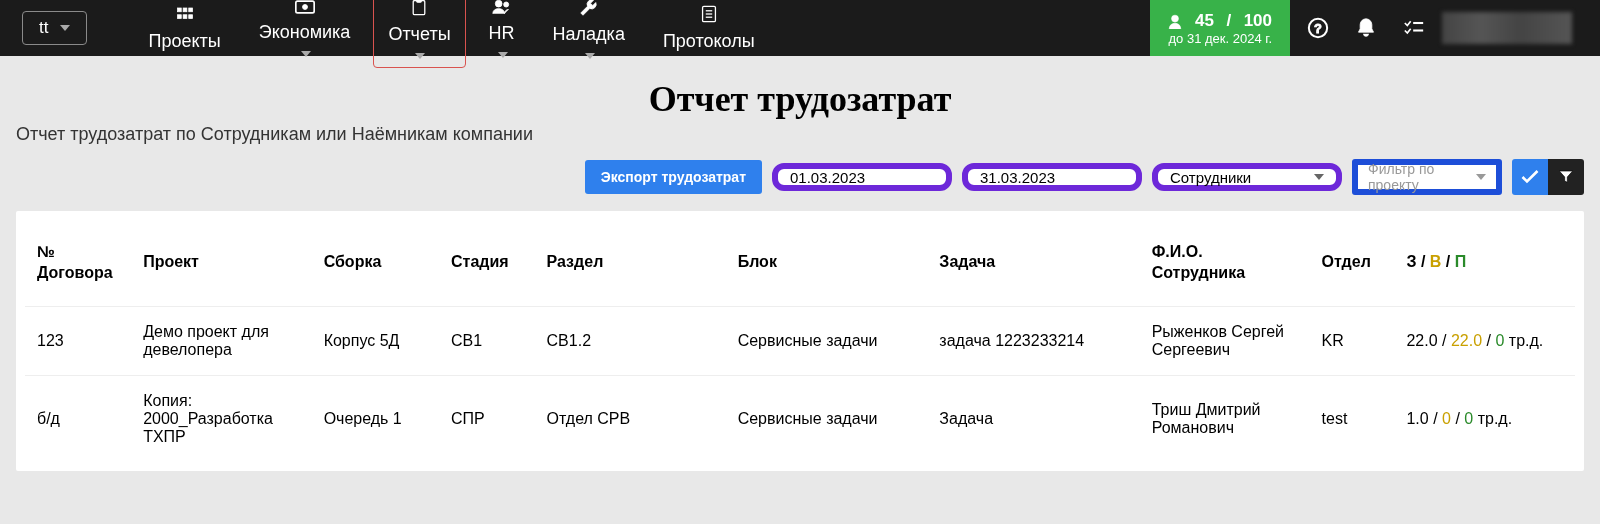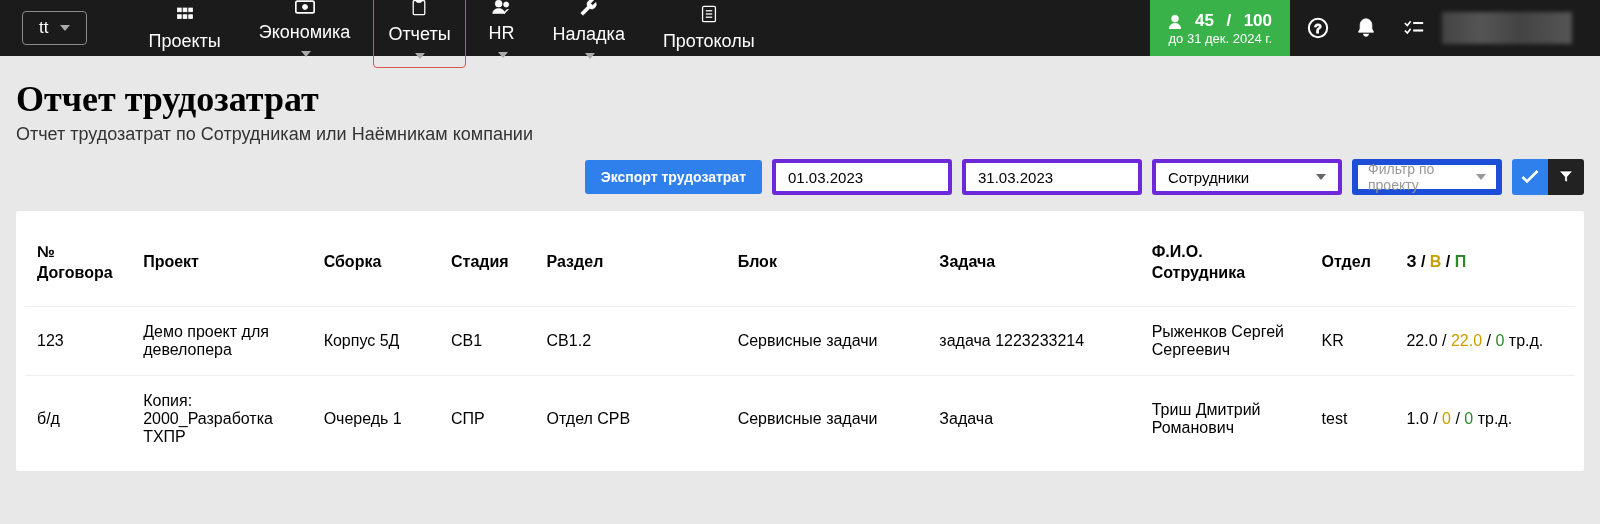--- a/index.html
+++ b/index.html
@@ -93,20 +93,21 @@
   
   .page {
     padding: 14px 16px 0 16px;
   }
   .title {
     font-size: 36px;
     font-family: Georgia, "Times New Roman", serif;
     font-weight: 600;
     color: #000;
     margin-top: 8px;
+    text-align: center;
   }
   .subtitle {
     font-size: 18px;
     color: #333;
     margin-top: 4px;
     margin-bottom: 14px;
   }
 
   .toolbar {
     display:flex;
@@ -120,25 +121,25 @@
     color:#fff;
     border:none;
     padding: 9px 16px;
     font-weight:bold;
     font-size:14px;
     border-radius:3px;
     cursor:pointer;
   }
   .date-input, .select-input {
     background:#fff;
-    border:4px solid #6d28d9;
-    border-radius:3px;
+    border:6px solid #6d28d9;
+    border-radius:12px;
     padding:8px 12px;
     font-size:15px;
-    height:36px;
+    height:24px;
   }
   .date-input { width: 180px; }
   .select-input {
     width: 190px;
     display:flex;
     align-items:center;
     justify-content:space-between;
     cursor:pointer;
   }
   .select-input .caret-down { border-top-color:#666; }

